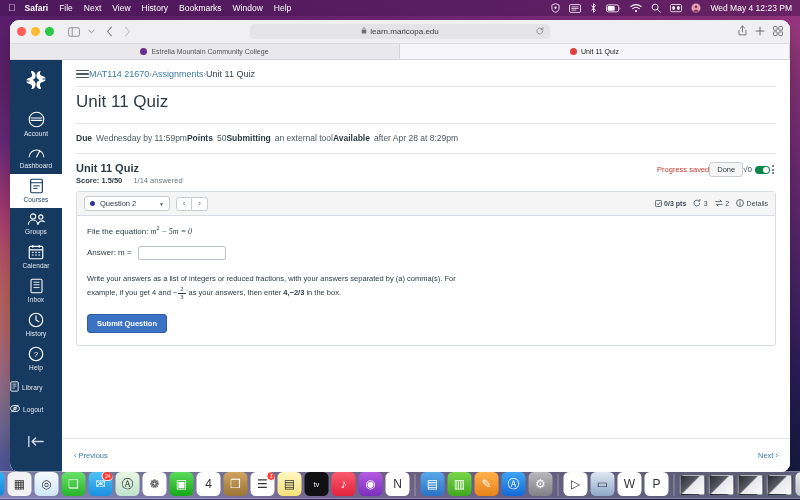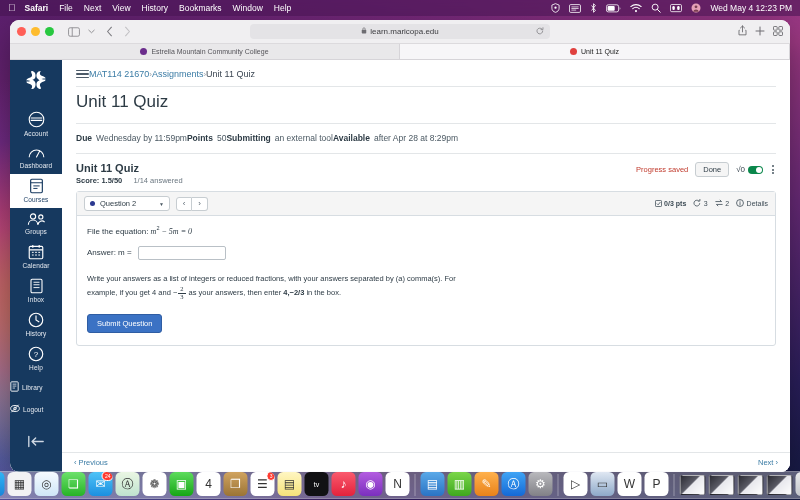--- a/index.html
+++ b/index.html
@@ -101,21 +101,21 @@
 
   #meta{ display:flex; font-size:8.5px; color:#4a5862; padding:9px 0 10px; }
   #meta b{ color:#2d3b45; font-weight:bold; margin-right:4px;}
 
   
   #quizhead{ display:flex; align-items:flex-start; padding:8px 0 6px; }
   #quizhead .qt{ font-size:11px; font-weight:bold; color:#2d3b45; }
   #quizhead .qs{ font-size:7.5px; color:#4a5862; margin-top:2px; }
   #quizhead .qs b{ color:#2d3b45; }
   #quizhead .qs .ans{ margin-left:9px; color:#6b7780; }
-  #quizhead .right{ margin-left:auto; display:flex; align-items:center; gap:7px; }
+  #quizhead .right{ margin-left:auto; display:flex; align-items:center; }
   .saved{ color:#c0392b; font-size:7.5px; }
   .done-btn{
     background:#f5f5f5; border:1px solid #c7cdd1; border-radius:3px;
     font-size:7.5px; color:#2d3b45; padding:2px 7px; cursor:pointer;
   }
   .mathtog{ display:flex; align-items:center; gap:3px; font-size:8px; color:#2d3b45;}
   .switch{ width:15px; height:8px; border-radius:5px; background:#0b874b; position:relative;}
   .switch::after{ content:""; position:absolute; right:1px; top:1px; width:6px; height:6px; border-radius:50%; background:#fff;}
   .kebab{ display:flex; flex-direction:column; gap:1.5px; padding:0 2px; cursor:pointer;}
   .kebab i{ width:2px; height:2px; background:#4a5862; border-radius:50%; display:block;}
@@ -149,26 +149,26 @@
   .ansrow{ display:flex; align-items:center; gap:6px; margin-top:10px; font-size:8px; color:#2d3b45;}
   .ansinput{
     width:88px; height:14px; border:1px solid #b9c0c6; border-radius:2px; background:#fff;
   }
   .instr{ font-size:7.5px; color:#2d3b45; line-height:1.9; margin-top:12px; max-width:400px;}
   .frac{ display:inline-flex; flex-direction:column; align-items:center; vertical-align:middle;
          font-family:"Liberation Serif", serif; font-size:6.5px; line-height:1.05; margin:0 1px;}
   .frac .num{ border-bottom:1px solid #2d3b45; padding:0 2px;}
   .submit{
     margin-top:13px; background:#3b72c4; border:1px solid #2f5da3; border-radius:3px;
-    color:#fff; font-size:7.5px; font-weight:normal; padding:4px 9px; cursor:pointer;
+    color:#fff; font-size:7.5px; font-weight:bold; padding:4px 9px; cursor:pointer;
   }
 
   
   #pagenav{
-    position:absolute; left:0; right:0; bottom:0; height:20px;
+    position:absolute; left:0; right:0; bottom:0; height:34px;
     border-top:1px solid #e3e6e8; display:flex; align-items:center;
     padding:0 12px; font-size:7.5px; color:#3b7ca5; background:#fff;
   }
   #pagenav .nx{ margin-left:auto; }
 
   
   #dock{
     position:absolute; left:50%; transform:translateX(-50%);
     bottom:1px; height:28px; display:flex; align-items:flex-end; gap:3px;
     padding:2px 5px; border-radius:8px;

